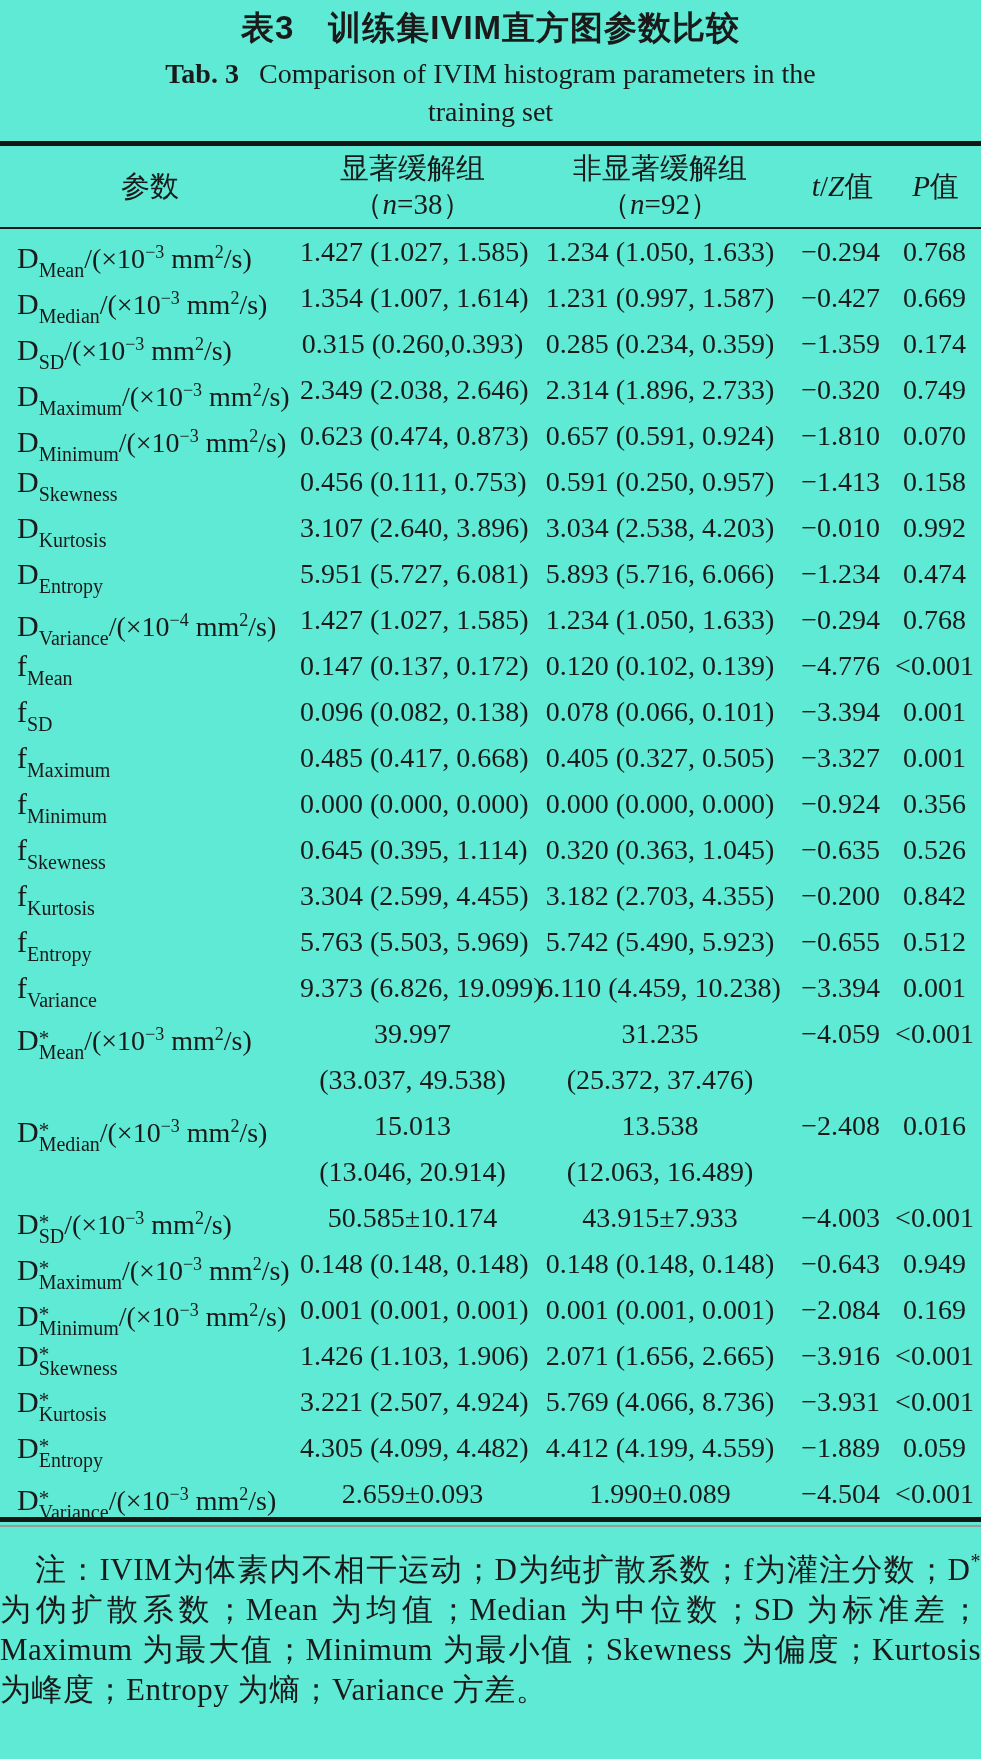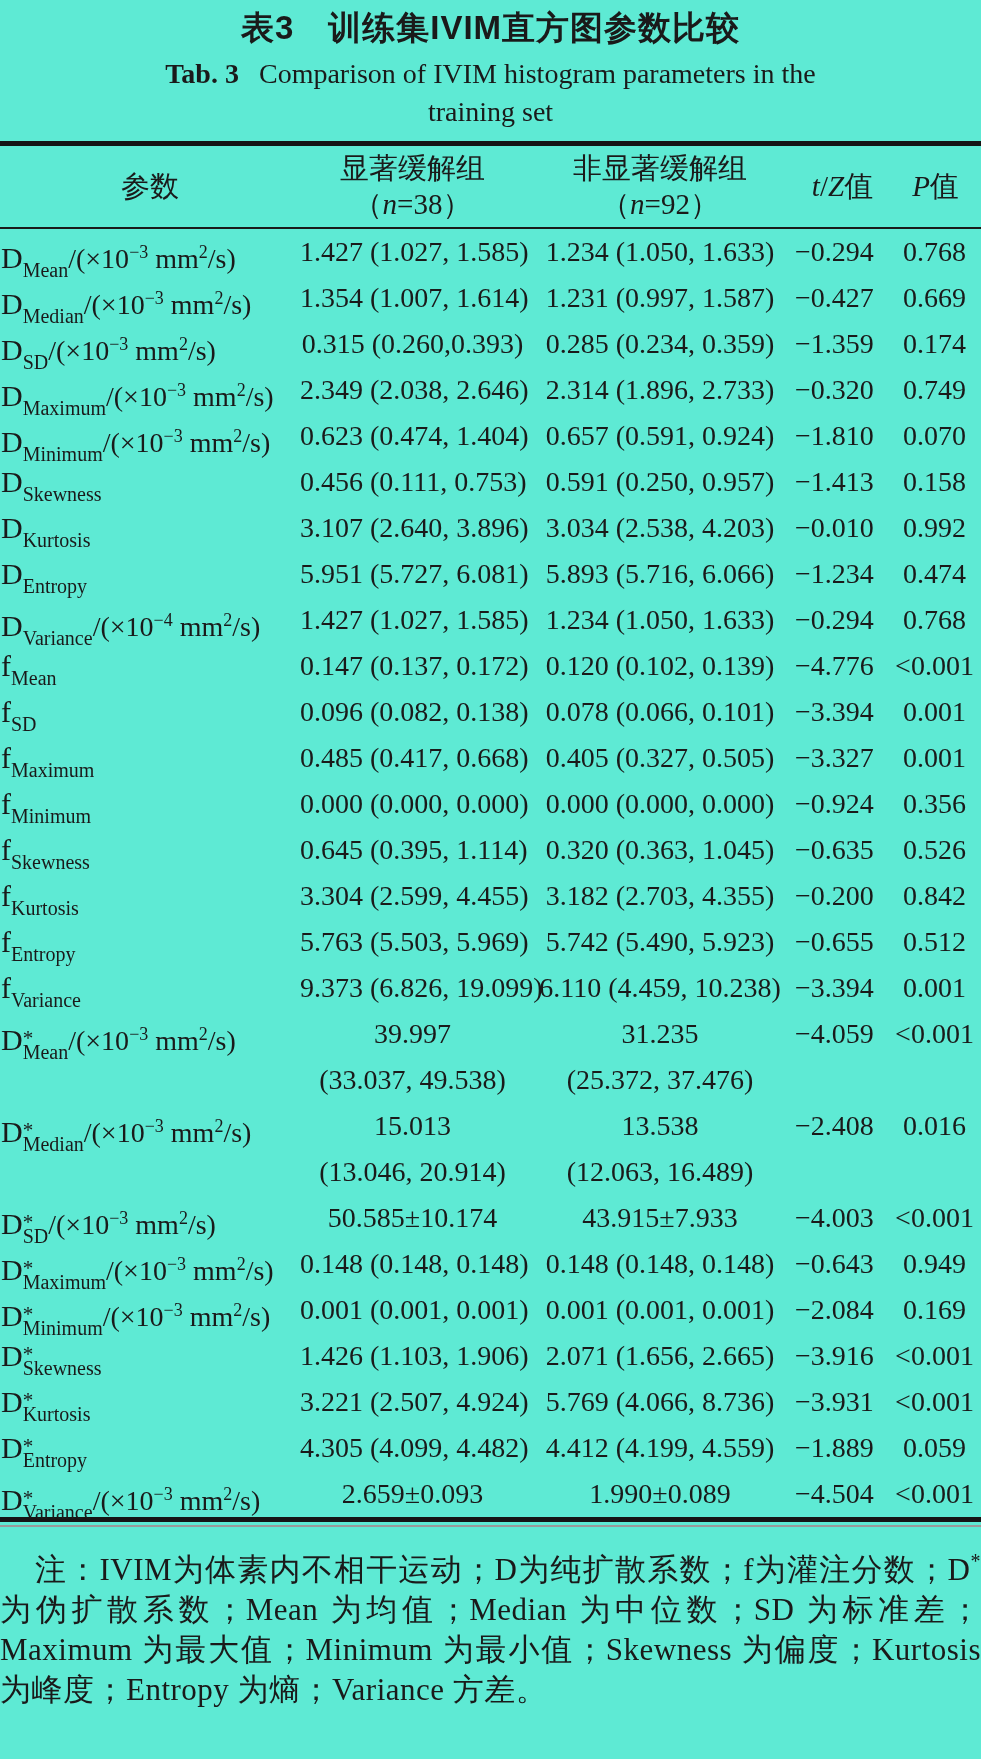--- a/index.html
+++ b/index.html
@@ -59,22 +59,22 @@
   em { font-style: italic; font-family: "Liberation Serif", serif; font-weight: 400; }
   td {
     font-size: 28px;
     padding: 0;
     vertical-align: top;
     text-align: center;
   }
   td .l { line-height: 46px; height: 46px; white-space: nowrap; }
   tr.row td { height: 46px; }
   tr.row.tall td { height: 92px; }
-  td.param { text-align: left; padding-left: 1px; }
-  td.tz { text-align: left; padding-right: 10px; }
+  td.param { text-align: left; padding-left: 17px; }
+  td.tz { text-align: right; padding-right: 10px; }
   td.p  { text-align: center; padding-right: 2px; }
   
   .pbase { font-size: 30px; }
   .psub  { font-size: 20px; vertical-align: -9px; position: relative; }
   .pstar { position: absolute; left: 0; top: -26px; font-size: 21px; }
   .punit { font-size: 28px; }
   .usup  { font-size: 18px; vertical-align: 10px; }
   
   .footnote {
     margin: 14px 0 0 0;
@@ -196,21 +196,21 @@
           </td>
           <td class="p">
             <div class="l">0.749</div>
           </td>
         </tr>
         <tr class="row">
           <td class="param">
             <div class="l"><span class="pbase">D</span><span class="psub">Minimum</span><span class="punit">/(×10<span class="usup">−3</span> mm<span class="usup">2</span>/s)</span></div>
           </td>
           <td class="gv">
-            <div class="l">0.623 (0.474, 1.404)</div>
+            <div class="l">0.623 (0.474, 0.873)</div>
           </td>
           <td class="gv">
             <div class="l">0.657 (0.591, 0.924)</div>
           </td>
           <td class="tz">
             <div class="l">−1.810</div>
           </td>
           <td class="p">
             <div class="l">0.070</div>
           </td>

